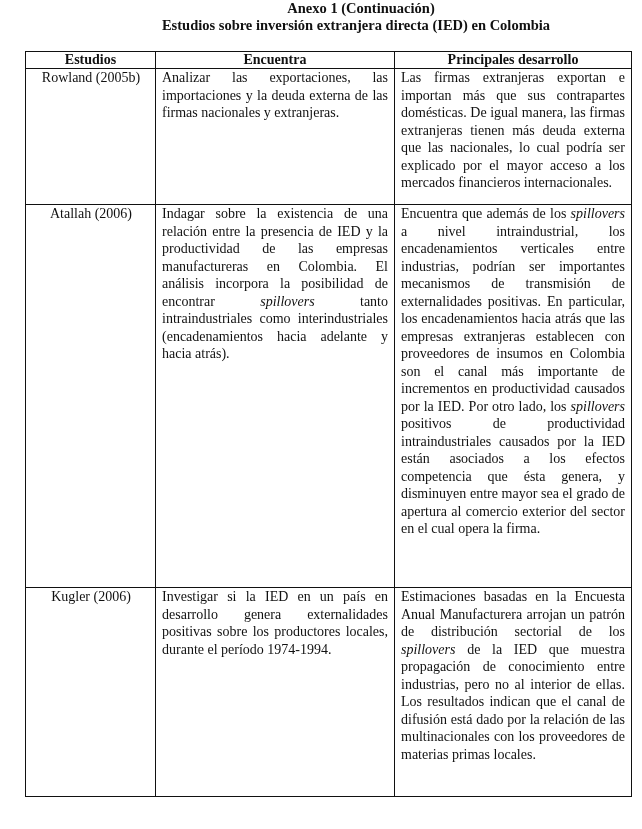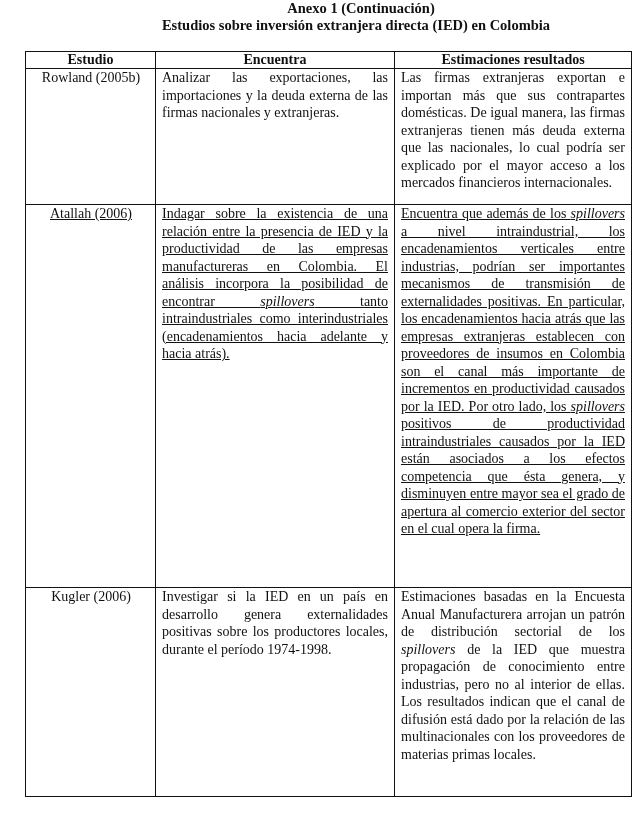--- a/index.html
+++ b/index.html
@@ -14,52 +14,52 @@
   th, td { border: 1.5px solid #111; vertical-align: top; font-size: 14px;
            line-height: 17.5px; padding: 0 6px 0 6px; }
   th { font-weight: bold; text-align: center; height: 16px; line-height: 16px; }
   td.est { text-align: center; padding-left: 7px; }
   td.just { text-align: justify; }
   col.c1 { width: 130px; }
   col.c2 { width: 239px; }
   col.c3 { width: 237px; }
   em { font-style: italic; }
   tr.r1 td { height: 135px; }
-  tr.r2 td { height: 382px; text-decoration: underline; }
+  tr.r2 td { height: 382px; }
   tr.r3 td { height: 208px; }
 </style>
 </head>
 <body>
 
 <div class="title t1">Anexo 1 (Continuación)</div>
 <div class="title t2">Estudios sobre inversión extranjera directa (IED) en Colombia</div>
 
 <table>
   <colgroup>
       <col class="c1">
       <col class="c2">
       <col class="c3">
     </colgroup>
   <thead>
     <tr>
-      <th>Estudio</th>
+      <th>Estudios</th>
       <th>Encuentra</th>
-      <th>Estimaciones resultados</th>
+      <th>Principales desarrollo</th>
     </tr>
   </thead>
   <tbody>
     <tr class="r1">
       <td class="est">Rowland (2005b)</td>
       <td class="just">Analizar las exportaciones, las importaciones y la deuda externa de las firmas nacionales y extranjeras.</td>
       <td class="just"><span>Las firmas extranjeras exportan e importan más que sus contrapartes domésticas. De igual manera, las firmas extranjeras tienen más deuda externa que las nacionales, lo cual podría ser explicado por el mayor acceso a los mercados financieros internacionales.</span></td>
     </tr>
     <tr class="r2">
       <td class="est">Atallah (2006)</td>
       <td class="just"><span>Indagar sobre la existencia de una relación entre la presencia de IED y la productividad de las empresas manufactureras en Colombia. El análisis incorpora la posibilidad de encontrar </span><em>spillovers</em><span> tanto intraindustriales como interindustriales (encadenamientos hacia adelante y hacia atrás).</span></td>
       <td class="just"><span>Encuentra que además de los </span><em>spillovers</em><span> a nivel intraindustrial, los encadenamientos verticales entre industrias, podrían ser importantes mecanismos de transmisión de externalidades positivas. En particular, los encadenamientos hacia atrás que las empresas extranjeras establecen con proveedores de insumos en Colombia son el canal más importante de incrementos en productividad causados por la IED. Por otro lado, los </span><em>spillovers</em><span> positivos de productividad intraindustriales causados por la IED están asociados a los efectos competencia que ésta genera, y disminuyen entre mayor sea el grado de apertura al comercio exterior del sector en el cual opera la firma.</span></td>
     </tr>
     <tr class="r3">
       <td class="est">Kugler (2006)</td>
-      <td class="just">Investigar si la IED en un país en desarrollo genera externalidades positivas sobre los productores locales, durante el período 1974-1998.</td>
+      <td class="just">Investigar si la IED en un país en desarrollo genera externalidades positivas sobre los productores locales, durante el período 1974-1994.</td>
       <td class="just"><span>Estimaciones basadas en la Encuesta Anual Manufacturera arrojan un patrón de distribución sectorial de los </span><em>spillovers</em><span> de la IED que muestra propagación de conocimiento entre industrias, pero no al interior de ellas. Los resultados indican que el canal de difusión está dado por la relación de las multinacionales con los proveedores de materias primas locales.</span></td>
     </tr>
   </tbody>
 </table>
 
 </body></html>

